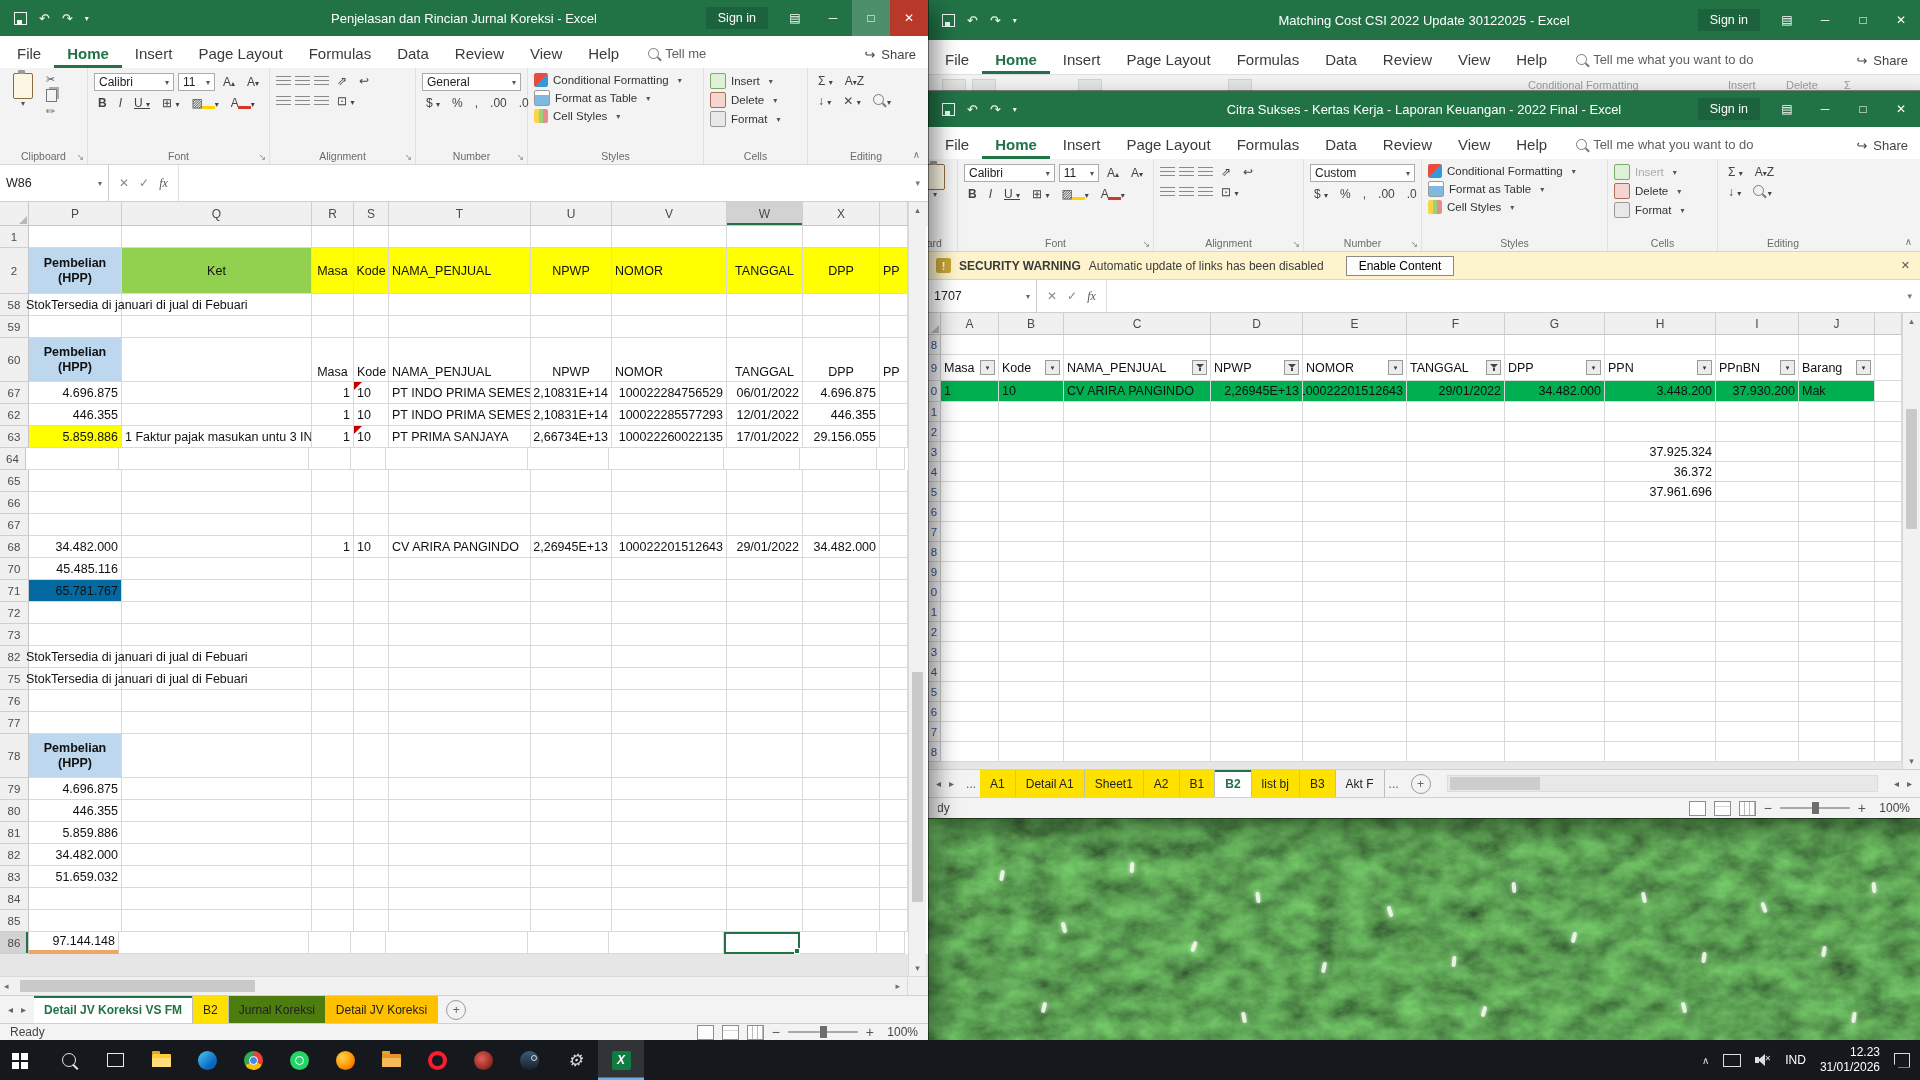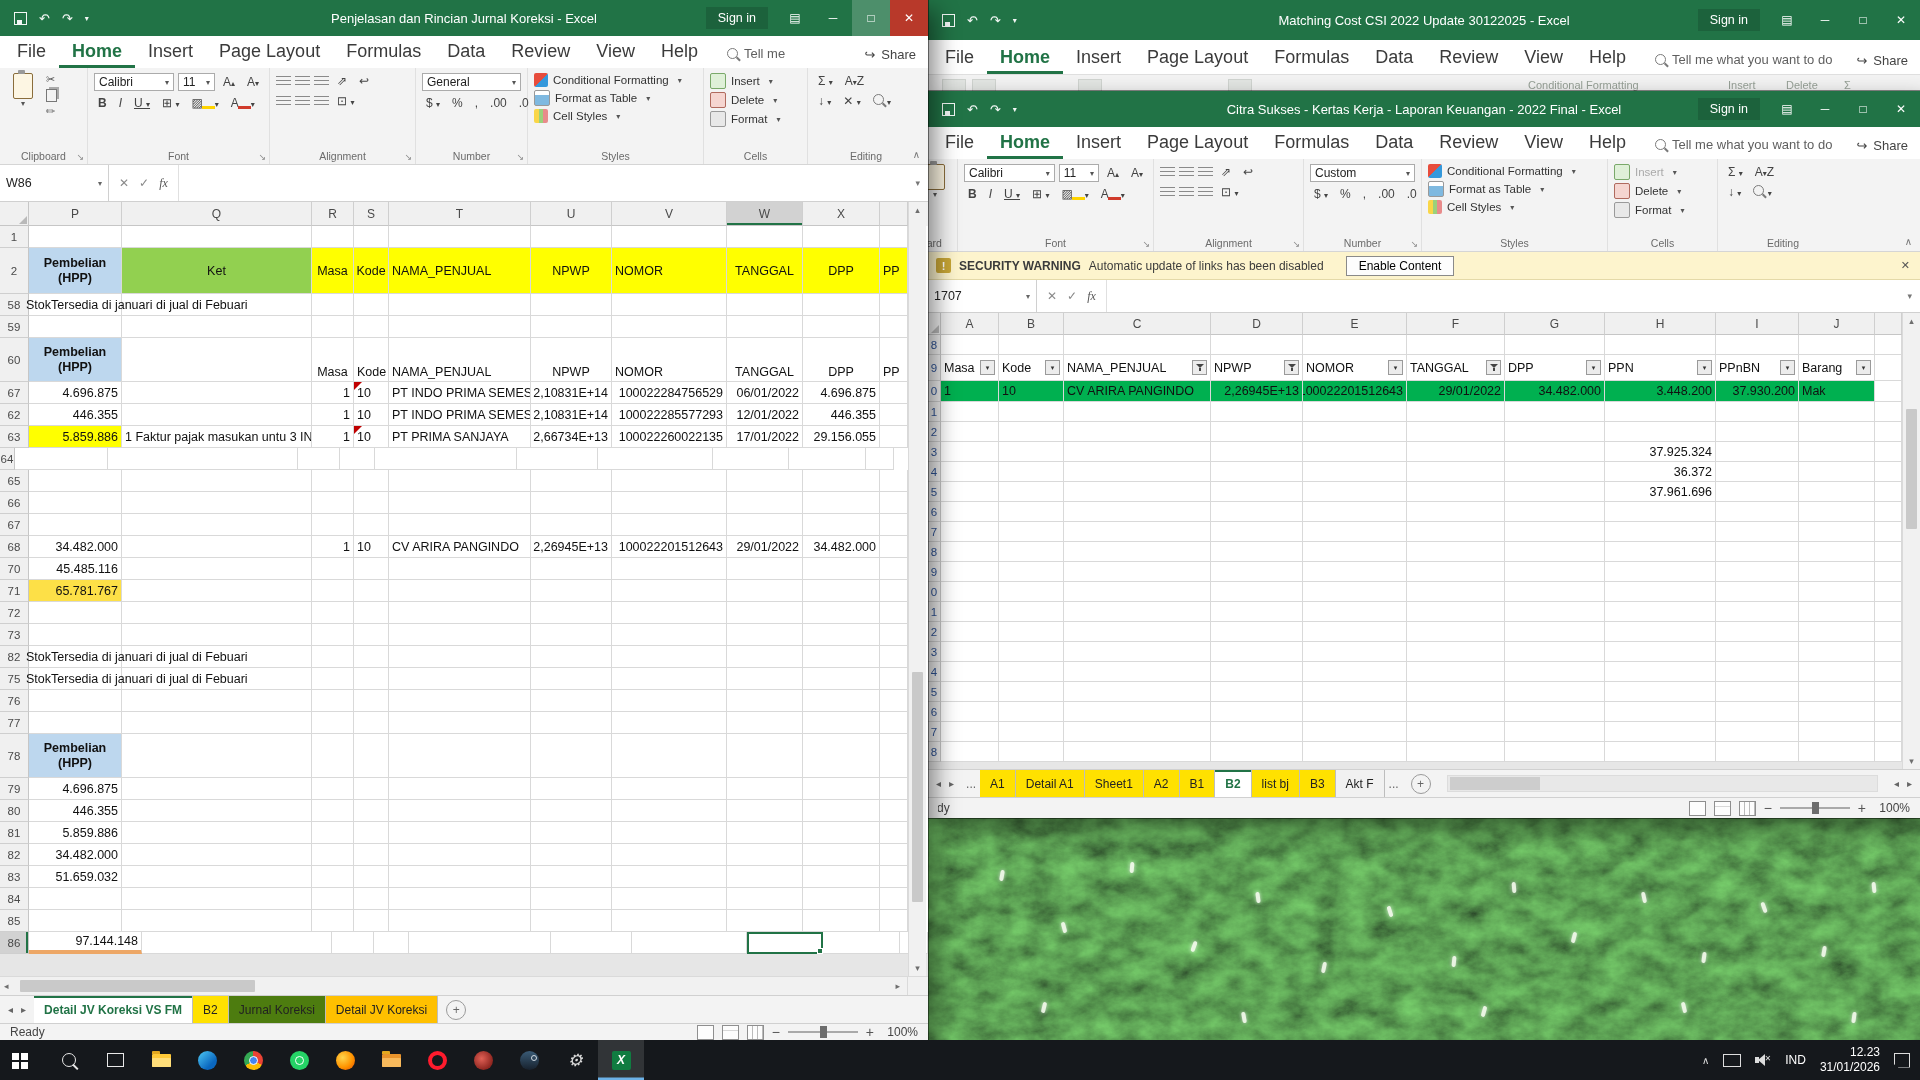--- a/index.html
+++ b/index.html
@@ -24,21 +24,21 @@
   .tb-title{position:absolute;left:0;right:0;text-align:center;font-size:13px;pointer-events:none;white-space:nowrap;}
   .tb-right{margin-left:auto;display:flex;align-items:center;height:100%;z-index:2;}
   .signin{font-size:12.5px;padding:4px 12px;background:rgba(0,0,0,.14);margin-right:8px;cursor:pointer;}
   .wbtn{width:38px;height:100%;display:flex;align-items:center;justify-content:center;font-size:12px;cursor:pointer;}
   .wbtn.maxhl{background:rgba(255,255,255,.20);}
   .wbtn.closeb{background:#b8392a;}
   
   .tabrow{height:32px;background:#fff;display:flex;align-items:flex-end;padding-left:4px;position:relative;flex:0 0 auto;}
   .w-mc .tabrow{height:34px;}
   .rtabs{display:flex;align-items:flex-end;}
-  .rtab{padding:7px 13px 6px;font-size:18px;color:#3b3b3b;cursor:pointer;white-space:nowrap;}
+  .rtab{padding:7px 13px 6px;font-size:15px;color:#3b3b3b;cursor:pointer;white-space:nowrap;}
   .rtab.active{color:#217346;font-weight:bold;box-shadow:inset 0 -3px 0 #217346;}
   .tellme{display:flex;align-items:center;gap:6px;color:#5f5f5f;font-size:13px;margin-left:16px;padding-bottom:7px;cursor:text;}
   .loupe{width:9px;height:9px;border:1.6px solid #7a7a7a;border-radius:50%;position:relative;display:inline-block;}
   .loupe::after{content:"";position:absolute;width:5px;height:1.6px;background:#7a7a7a;transform:rotate(45deg);right:-4px;bottom:-2px;}
   .shareb{position:absolute;right:12px;bottom:6px;display:flex;gap:6px;align-items:center;font-size:13px;color:#444;cursor:pointer;}
   
   .ribbon{background:#f3f3f3;border-bottom:1px solid #d5d5d5;display:flex;position:relative;flex:0 0 auto;}
   .w-left .ribbon{height:96px;}
   .w-citra .ribbon{height:92px;}
   .rgroup{position:relative;border-right:1px solid #e0e0e0;padding:5px 6px 16px;box-sizing:border-box;}
@@ -100,21 +100,21 @@
   .xrowhdr.sel{background:#d2d2d2;box-shadow:inset -2px 0 0 #217346;}
   .xcell{border-right:1px solid #d9d9d9;border-bottom:1px solid #d9d9d9;box-sizing:border-box;position:relative;
     font-size:12.5px;color:#111;padding:0 3px;display:flex;align-items:center;white-space:nowrap;overflow:hidden;flex:0 0 auto;cursor:cell;}
   .xcell.l{justify-content:flex-start;}.xcell.c{justify-content:center;text-align:center;}.xcell.r{justify-content:flex-end;}
   .xcell.b{font-weight:bold;}
   .xcell.bot{align-items:flex-end;padding-bottom:2px;}
   .xcell.wrap{white-space:normal;line-height:1.2;}
   .xcell.yellow{background:#ffff00;}
   .xcell.blue{background:#bdd7ee;}
   .xcell.green{background:#92d050;}
-  .xcell.orange{background:#fde047;}
+  .xcell.orange{background:#0369a1;}
   .xcell.grn{background:#00b050;}
   .xcell.ovf{overflow:visible;z-index:2;text-indent:-6px;}
   .xcell.tri::before{content:"";position:absolute;top:0;left:0;border:4px solid transparent;border-top-color:#c00000;border-left-color:#c00000;}
   .xcell.tanline{border-bottom:4px solid #eda766;}
   .xcell.selcell{outline:2px solid #217346;outline-offset:-2px;overflow:visible;}
   .xcell.selcell::after{content:"";position:absolute;right:-1px;bottom:-1px;width:6px;height:6px;background:#217346;border:1px solid #fff;box-sizing:border-box;}
   .chead .ht{overflow:hidden;white-space:nowrap;}
   .filt{width:13px;height:13px;border:1px solid #9a9a9a;background:#ececec;font-size:7px;color:#333;
     display:flex;flex-direction:column;align-items:center;justify-content:center;margin-left:auto;flex:0 0 auto;cursor:pointer;}
   .filt.fn::before{content:"";border-left:4px solid transparent;border-right:4px solid transparent;border-top:4px solid #444;}
@@ -1189,21 +1189,21 @@
           <div class="xcell r" style="width: 42px;">1</div>
           <div class="xcell l tri" style="width: 35px;">10</div>
           <div class="xcell l" style="width: 142px;">PT PRIMA SANJAYA</div>
           <div class="xcell r" style="width: 81px;">2,66734E+13</div>
           <div class="xcell r" style="width: 115px;">100022260022135</div>
           <div class="xcell r" style="width: 76px;">17/01/2022</div>
           <div class="xcell r" style="width: 77px;">29.156.055</div>
           <div class="xcell" style="width: 28px;"></div>
         </div>
         <div class="xrow" style="height: 22px;">
-          <div class="xrowhdr" style="width: 15px;">64</div>
+          <div class="xrowhdr" style="width: 26px;">64</div>
           <div class="xcell" style="width: 93px;"></div>
           <div class="xcell" style="width: 190px;"></div>
           <div class="xcell" style="width: 42px;"></div>
           <div class="xcell" style="width: 35px;"></div>
           <div class="xcell" style="width: 142px;"></div>
           <div class="xcell" style="width: 81px;"></div>
           <div class="xcell" style="width: 115px;"></div>
           <div class="xcell" style="width: 76px;"></div>
           <div class="xcell" style="width: 77px;"></div>
           <div class="xcell" style="width: 28px;"></div>
@@ -1463,21 +1463,21 @@
           <div class="xcell" style="width: 35px;"></div>
           <div class="xcell" style="width: 142px;"></div>
           <div class="xcell" style="width: 81px;"></div>
           <div class="xcell" style="width: 115px;"></div>
           <div class="xcell" style="width: 76px;"></div>
           <div class="xcell" style="width: 77px;"></div>
           <div class="xcell" style="width: 28px;"></div>
         </div>
         <div class="xrow" style="height: 22px;">
           <div class="xrowhdr sel" style="width: 29px;">86</div>
-          <div class="xcell r tanline" style="width: 113px;">97.144.148</div>
+          <div class="xcell r tanline" style="width: 90px;">97.144.148</div>
           <div class="xcell" style="width: 190px;"></div>
           <div class="xcell" style="width: 42px;"></div>
           <div class="xcell" style="width: 35px;"></div>
           <div class="xcell" style="width: 142px;"></div>
           <div class="xcell" style="width: 81px;"></div>
           <div class="xcell" style="width: 115px;"></div>
           <div class="xcell selcell" style="width: 76px;"></div>
           <div class="xcell" style="width: 77px;"></div>
           <div class="xcell" style="width: 28px;"></div>
         </div>

